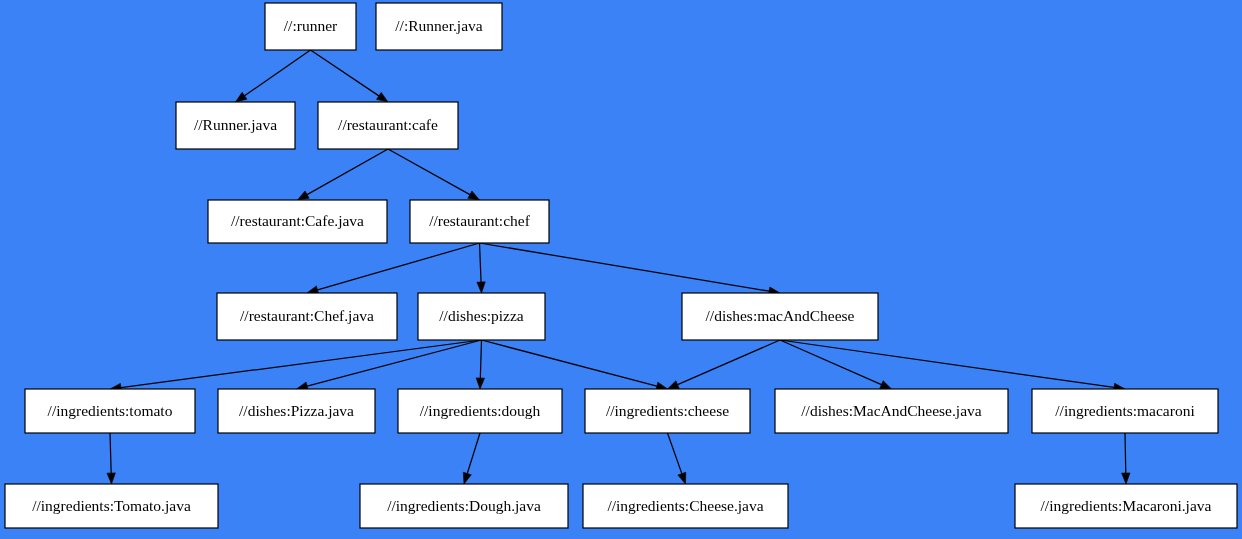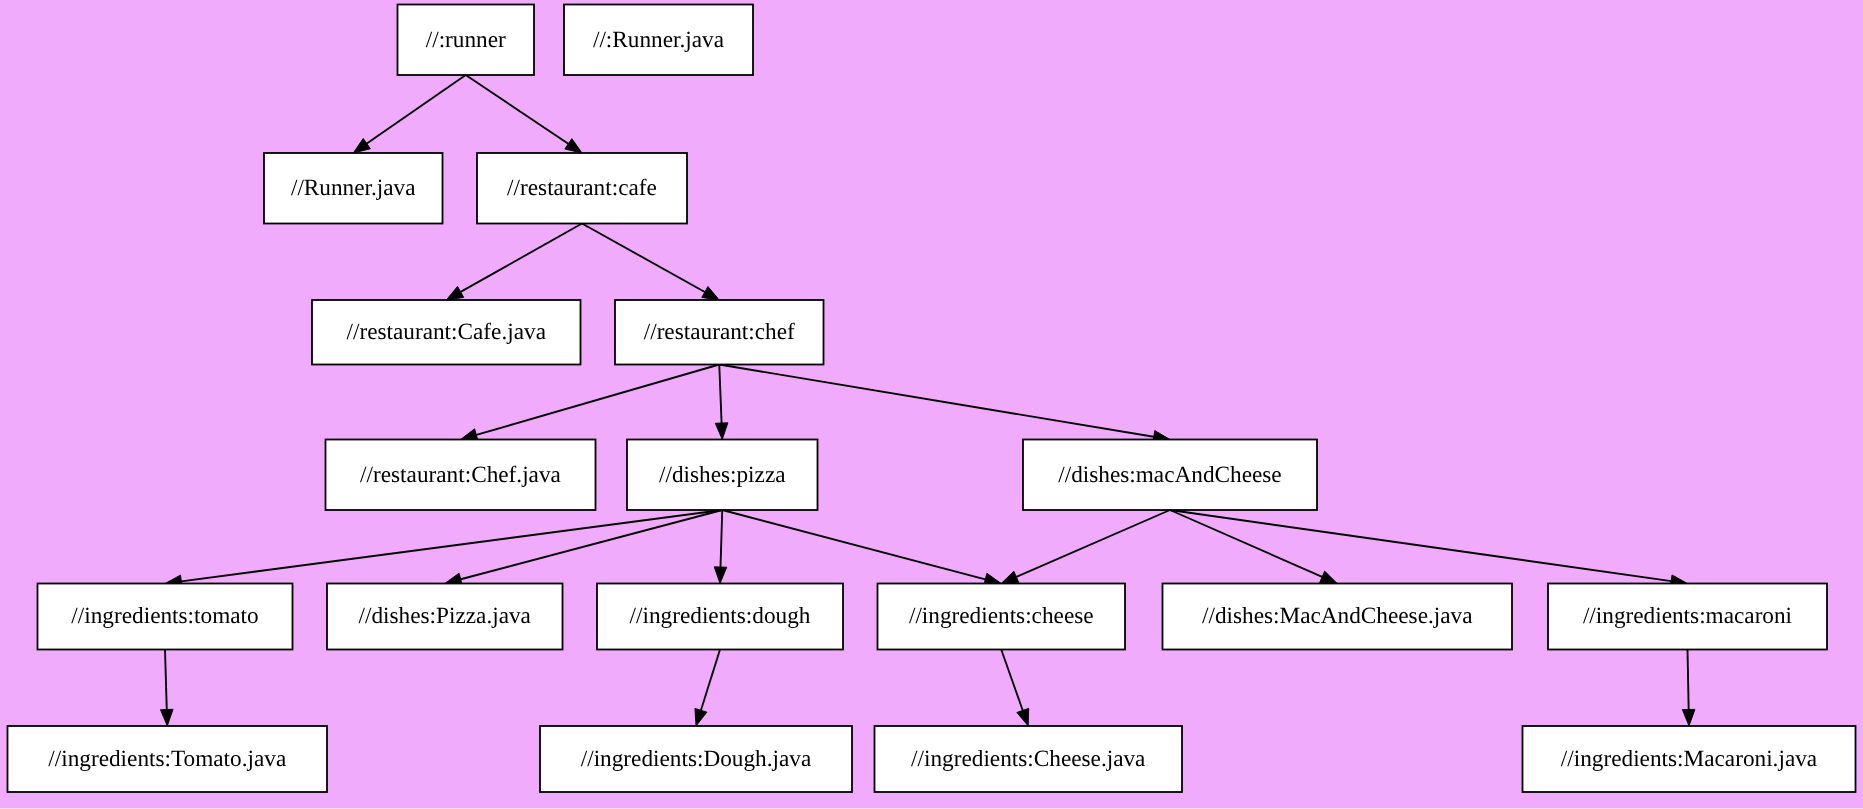--- a/index.html
+++ b/index.html
@@ -8,21 +8,21 @@
     padding: 0;
     background: #ffffff;
   }
   body {
     font-family: "Liberation Serif", "DejaVu Serif", serif;
   }
   #graph-canvas {
     position: relative;
     width: 1242px;
     height: 539px;
-    background: #f0abfc;
+    background: #3b82f6;
     overflow: hidden;
   }
   #graph-svg {
     position: absolute;
     top: 0;
     left: 0;
     width: 1242px;
     height: 539px;
     display: block;
   }

